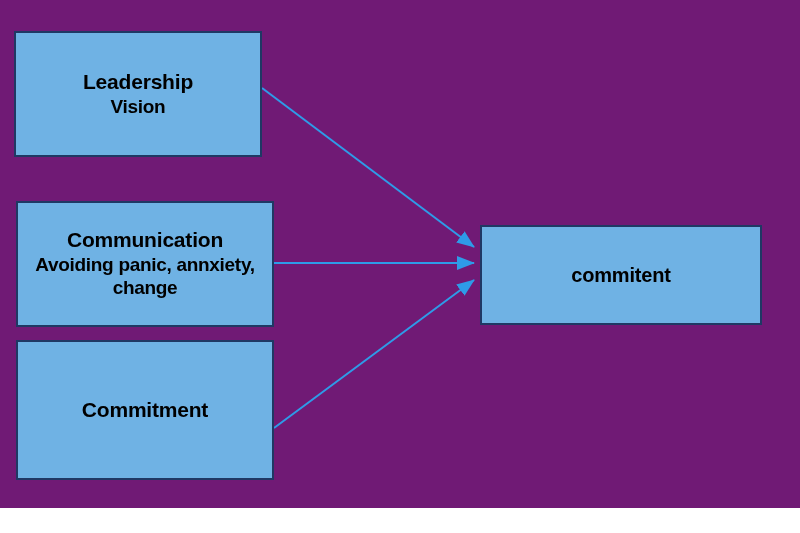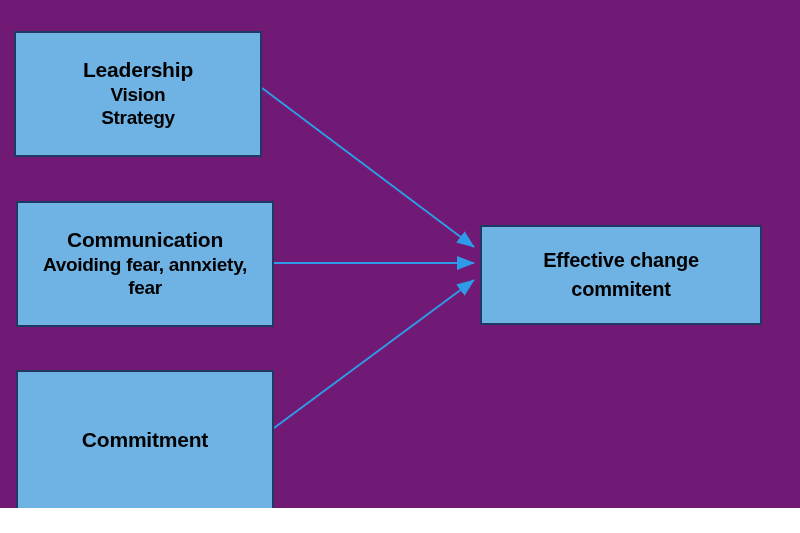--- a/index.html
+++ b/index.html
@@ -56,21 +56,21 @@
     height: 126px;
   }
   #box-communication {
     left: 16px;
     top: 201px;
     width: 258px;
     height: 126px;
   }
   #box-commitment {
     left: 16px;
-    top: 370px;
+    top: 340px;
     width: 258px;
     height: 140px;
   }
   #box-effective-change {
     left: 480px;
     top: 225px;
     width: 282px;
     height: 100px;
   }
   #connector-layer {
@@ -94,31 +94,29 @@
       </marker>
     </defs>
     <line x1="262" y1="88" x2="474" y2="247" stroke="#2E9BE8" stroke-width="2" marker-end="url(#arrowhead)"></line>
     <line x1="274" y1="263" x2="474" y2="263" stroke="#2E9BE8" stroke-width="2" marker-end="url(#arrowhead)"></line>
     <line x1="274" y1="428" x2="474" y2="280" stroke="#2E9BE8" stroke-width="2" marker-end="url(#arrowhead)"></line>
   </svg>
 
   <div class="node-box" id="box-leadership">
     <div class="node-title">Leadership</div>
     <div class="node-line">Vision</div>
-    <div class="node-line">Strategy</div>
   </div>
 
   <div class="node-box" id="box-communication">
     <div class="node-title">Communication</div>
-    <div class="node-line">Avoiding fear, annxiety,</div>
-    <div class="node-line">fear</div>
+    <div class="node-line">Avoiding panic, annxiety,</div>
+    <div class="node-line">change</div>
   </div>
 
   <div class="node-box" id="box-commitment">
     <div class="node-title">Commitment</div>
   </div>
 
   <div class="node-box target-box" id="box-effective-change">
-    <div class="node-title">Effective change</div>
     <div class="node-title">commitent</div>
   </div>
 
 </div>
 
 </body></html>

